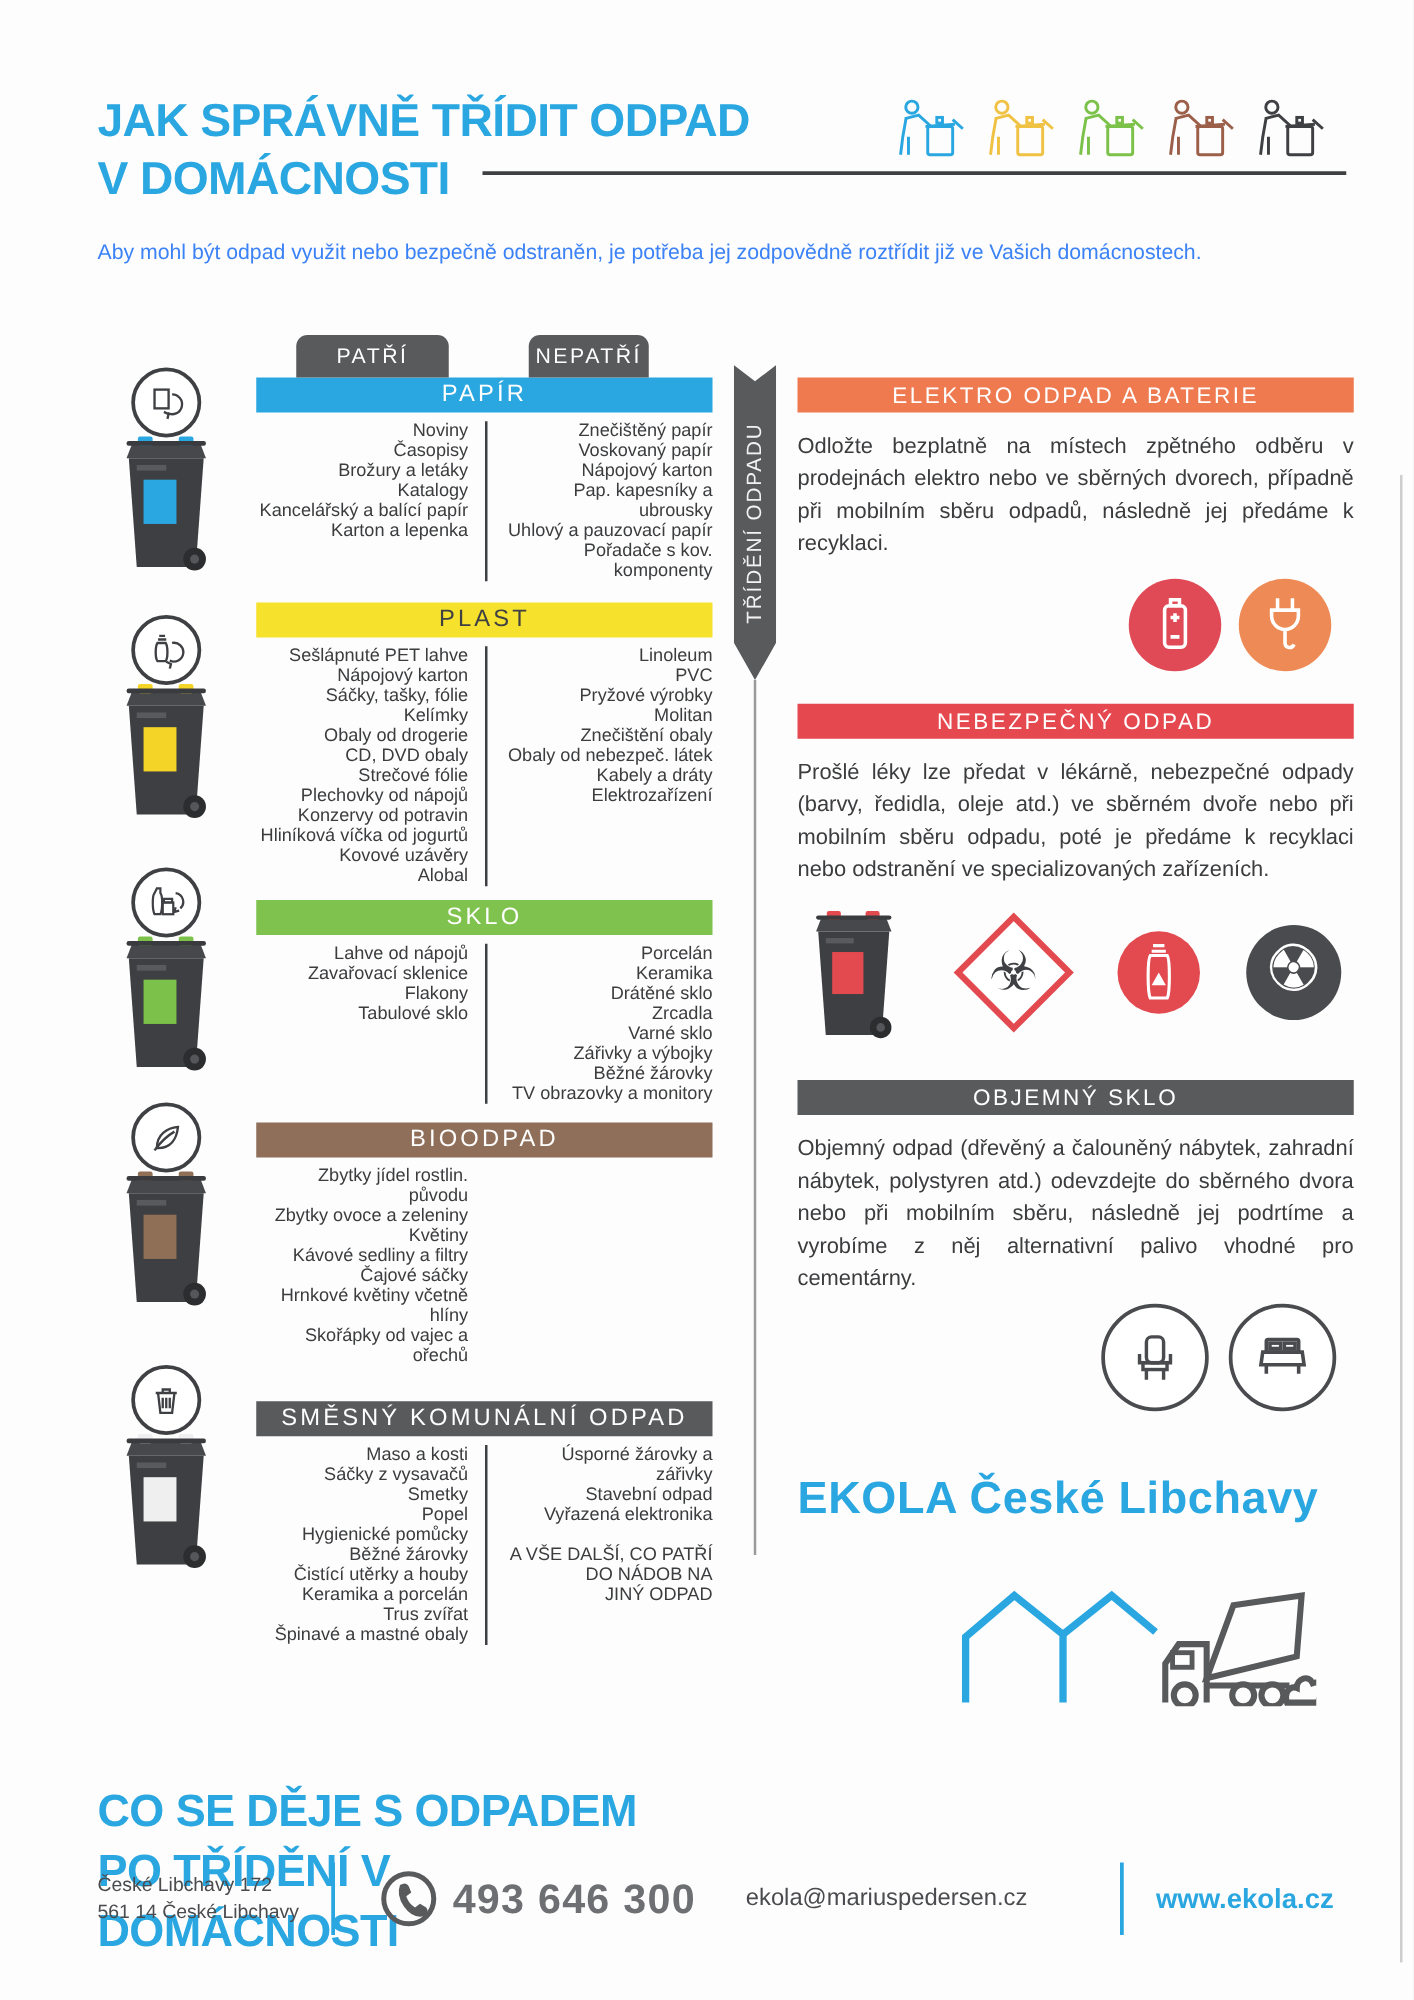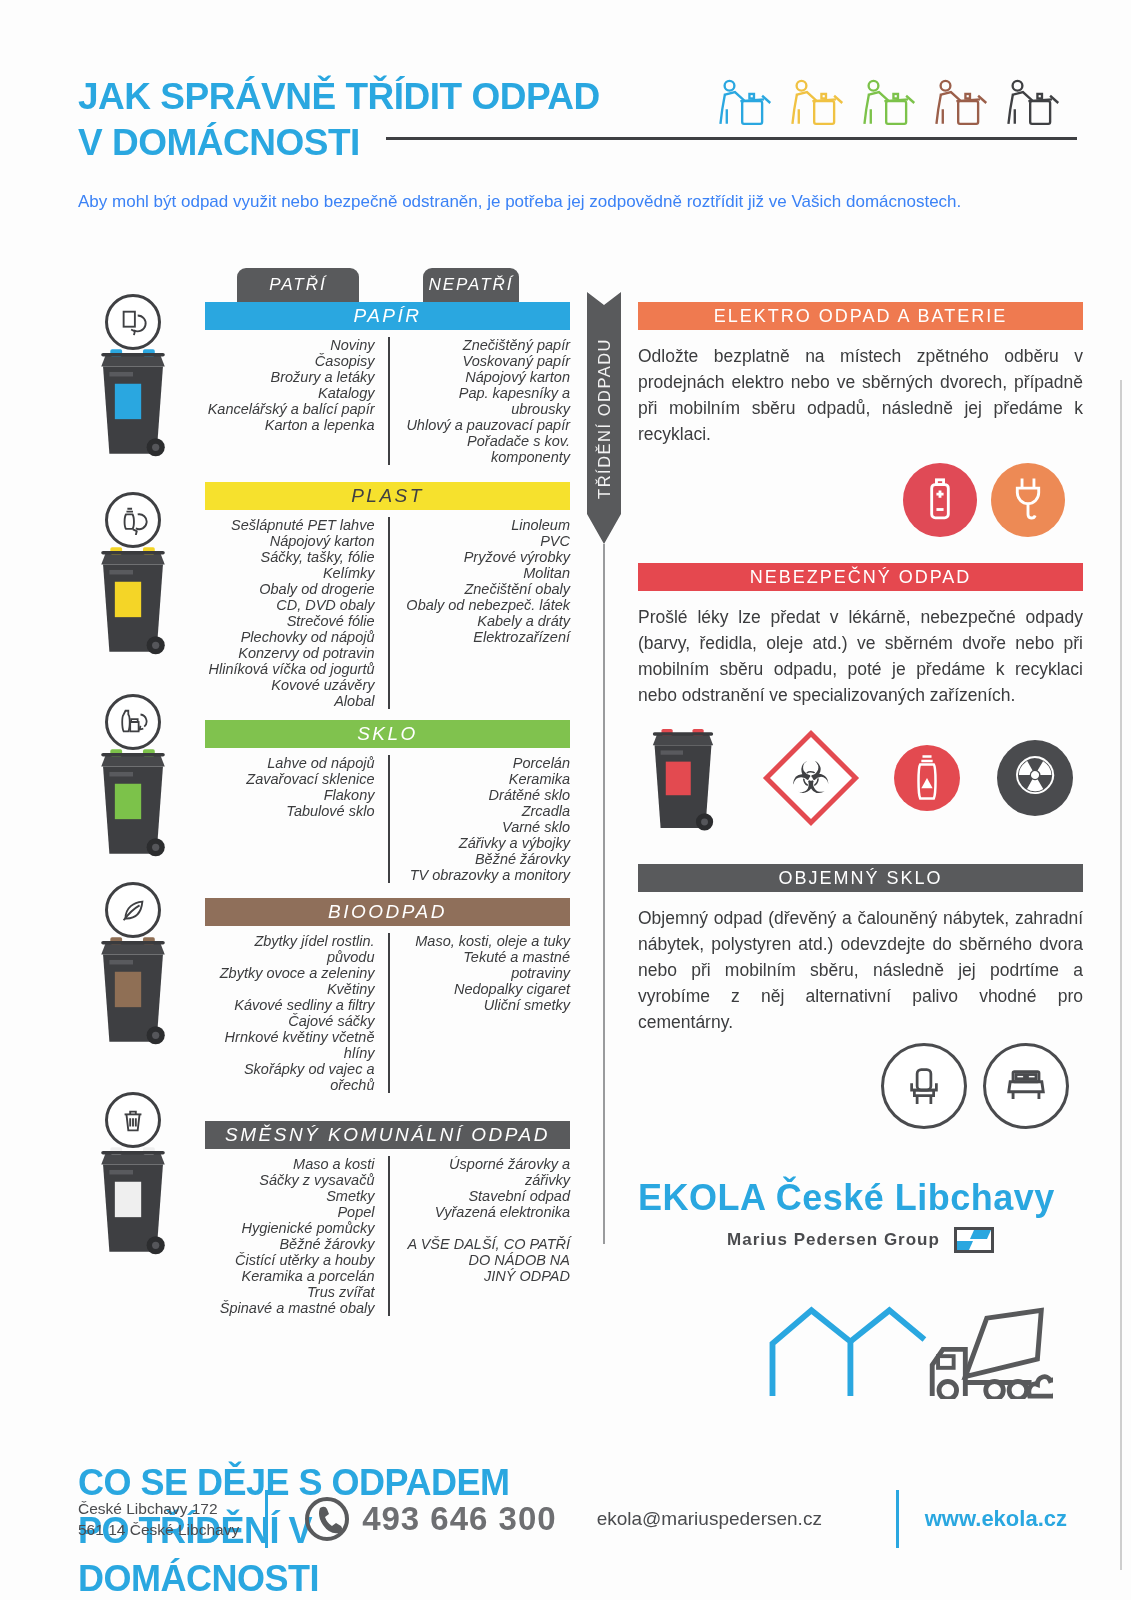--- a/index.html
+++ b/index.html
@@ -32,21 +32,21 @@
   .circle-icon{
     width:50px;height:50px;border:3px solid #3f4043;border-radius:50%;
     background:#fff;display:flex;align-items:center;justify-content:center;
     margin-bottom:-8px;z-index:2;
   }
   .bin-svg{width:96px;height:118px;}
   .bin-blue{color:#2aa7e0}.bin-yellow{color:#f4d527}.bin-green{color:#7cc24a}
   .bin-brown{color:#8f6f55}.bin-white{color:#efefef}.bin-red{color:#e34a50}
   .g1{margin-top:26px}.g2{margin-top:32px}.g3{margin-top:36px}.g4{margin-top:22px}.g5{margin-top:44px}
   
-  .col-lists{width:365px;flex:0 0 365px;font-style:italic;}
+  .col-lists{width:365px;flex:0 0 365px;}
   .tabs-row{display:flex;height:34px;}
   .tab{
     background:#595a5c;color:#fff;font-size:17px;letter-spacing:2px;
     border-radius:9px 9px 0 0;display:flex;align-items:center;justify-content:center;
   }
   .tab-patri{width:122px;margin-left:32px;}
   .tab-nepatri{width:96px;margin-left:64px;}
   .section .banner{
     height:28px;display:flex;align-items:center;justify-content:center;
     color:#fff;font-size:19px;letter-spacing:2.5px;
@@ -362,26 +362,20 @@
         <div class="cols">
           <div class="list list-patri">
               <div>Zbytky jídel rostlin. původu</div>
               <div>Zbytky ovoce a zeleniny</div>
               <div>Květiny</div>
               <div>Kávové sedliny a filtry</div>
               <div>Čajové sáčky</div>
               <div>Hrnkové květiny včetně hlíny</div>
               <div>Skořápky od vajec a ořechů</div>
             </div>
-          <div class="list list-nepatri">
-              <div>Maso, kosti, oleje a tuky</div>
-              <div>Tekuté a mastné potraviny</div>
-              <div>Nedopalky cigaret</div>
-              <div>Uliční smetky</div>
-            </div>
         </div>
       </div>
 
       <div class="section s5">
         <div class="banner" style="background: rgb(89, 90, 92);">SMĚSNÝ KOMUNÁLNÍ ODPAD</div>
         <div class="cols">
           <div class="list list-patri">
               <div>Maso a kosti</div>
               <div>Sáčky z vysavačů</div>
               <div>Smetky</div>
@@ -480,28 +474,20 @@
                 <rect x="17" y="8" width="6" height="3"></rect>
                 <path d="M5 13 h22 l1 7 h-24 z"></path>
                 <path d="M7 20 v5 M25 20 v5"></path>
               </svg>
           </div>
         </div>
       </div>
 
       <div class="brand">
         <p class="brand-name">EKOLA České Libchavy</p>
-        <div class="brand-group">
-          <span>Marius Pedersen Group</span>
-          <svg width="40" height="26" viewBox="0 0 40 26">
-              <rect x="1.5" y="1.5" width="37" height="23" fill="#fff" stroke="#4a4b4e" stroke-width="3"></rect>
-              <polygon points="20,3 37,3 33,12 16,12" fill="#2aa7e0"></polygon>
-              <polygon points="3,14 19,14 15,23 3,23" fill="#2aa7e0"></polygon>
-            </svg>
-        </div>
         <div class="brand-illustration">
           <svg width="300" height="112" viewBox="0 0 300 115" fill="none">
             <path d="M16 112 V58 L56 24 L96 56 V112" stroke="#2aa7e0" stroke-width="6"></path>
             <path d="M96 56 L136 24 L172 54" stroke="#2aa7e0" stroke-width="6"></path>
             <polygon points="214,92 236,32 292,24 288,74" fill="#fdfdfd" stroke="#58595b" stroke-width="5"></polygon>
             <path d="M180 112 V80 L191 64 H214 V112" stroke="#58595b" stroke-width="5"></path>
             <rect x="186" y="71" width="16" height="12" stroke="#58595b" stroke-width="4"></rect>
             <path d="M214 98 H282" stroke="#58595b" stroke-width="5"></path>
             <circle cx="196" cy="106" r="9" stroke="#58595b" stroke-width="5" fill="#fdfdfd"></circle>
             <circle cx="244" cy="106" r="9" stroke="#58595b" stroke-width="5" fill="#fdfdfd"></circle>

